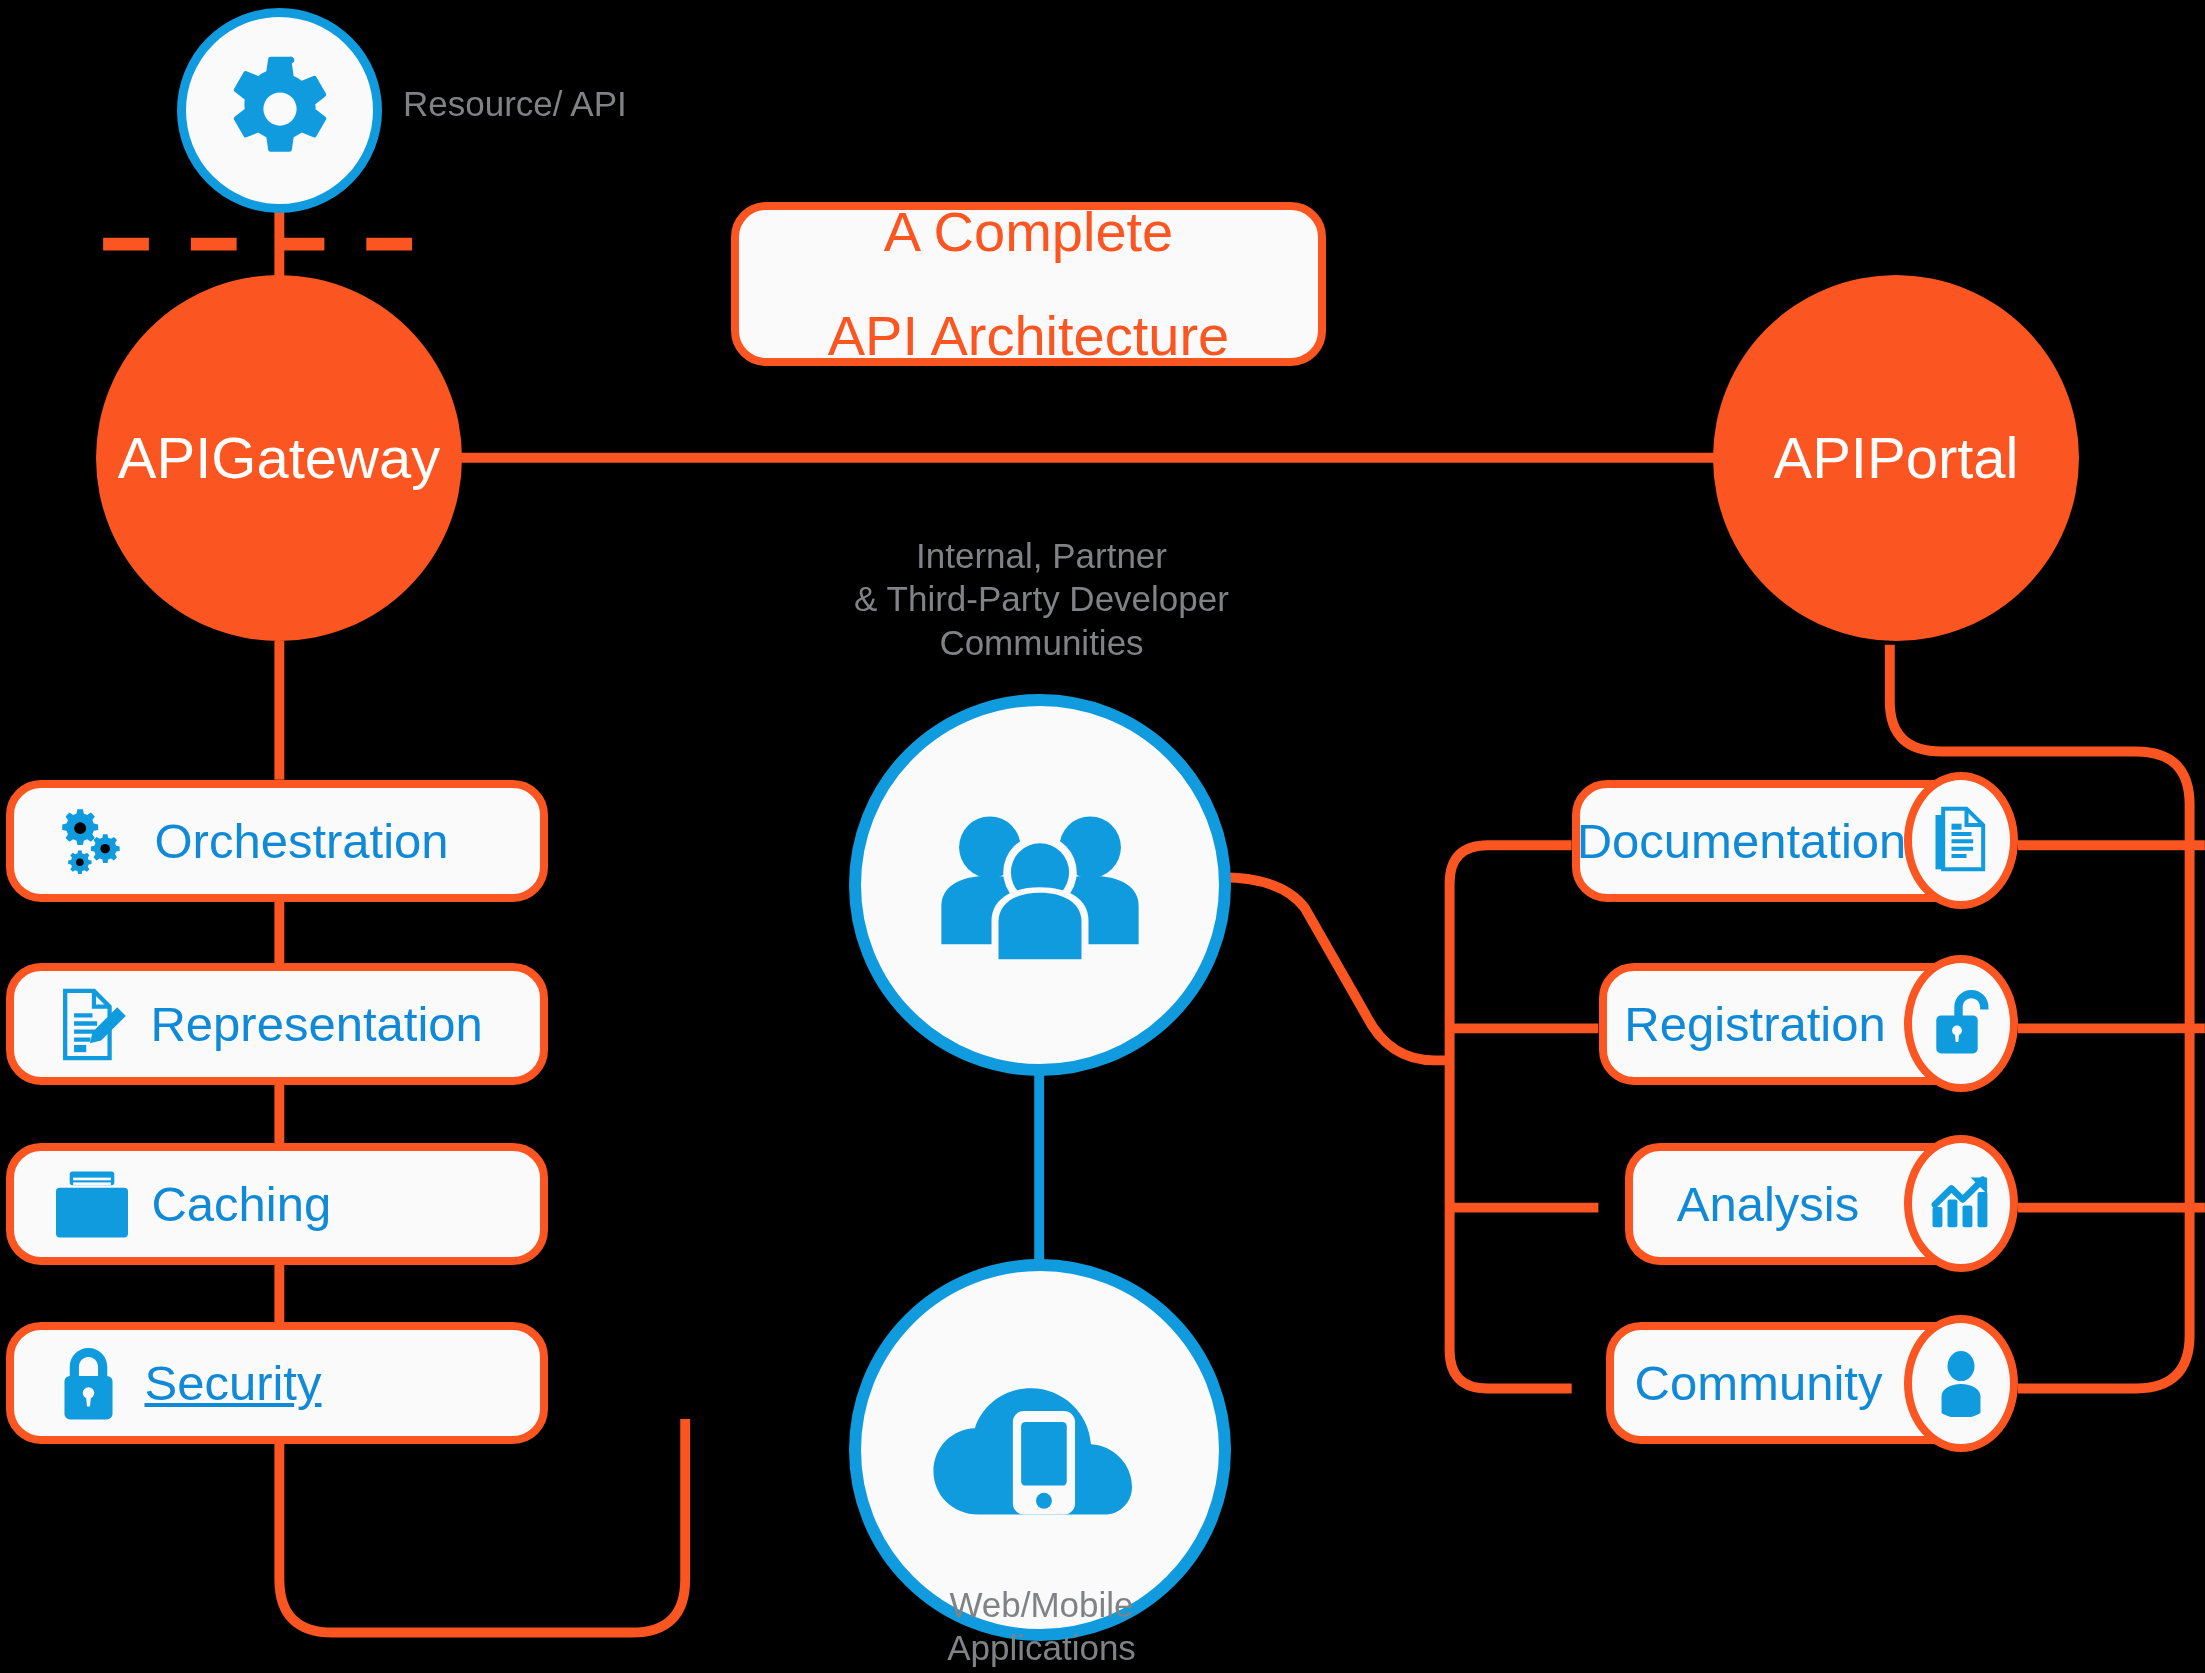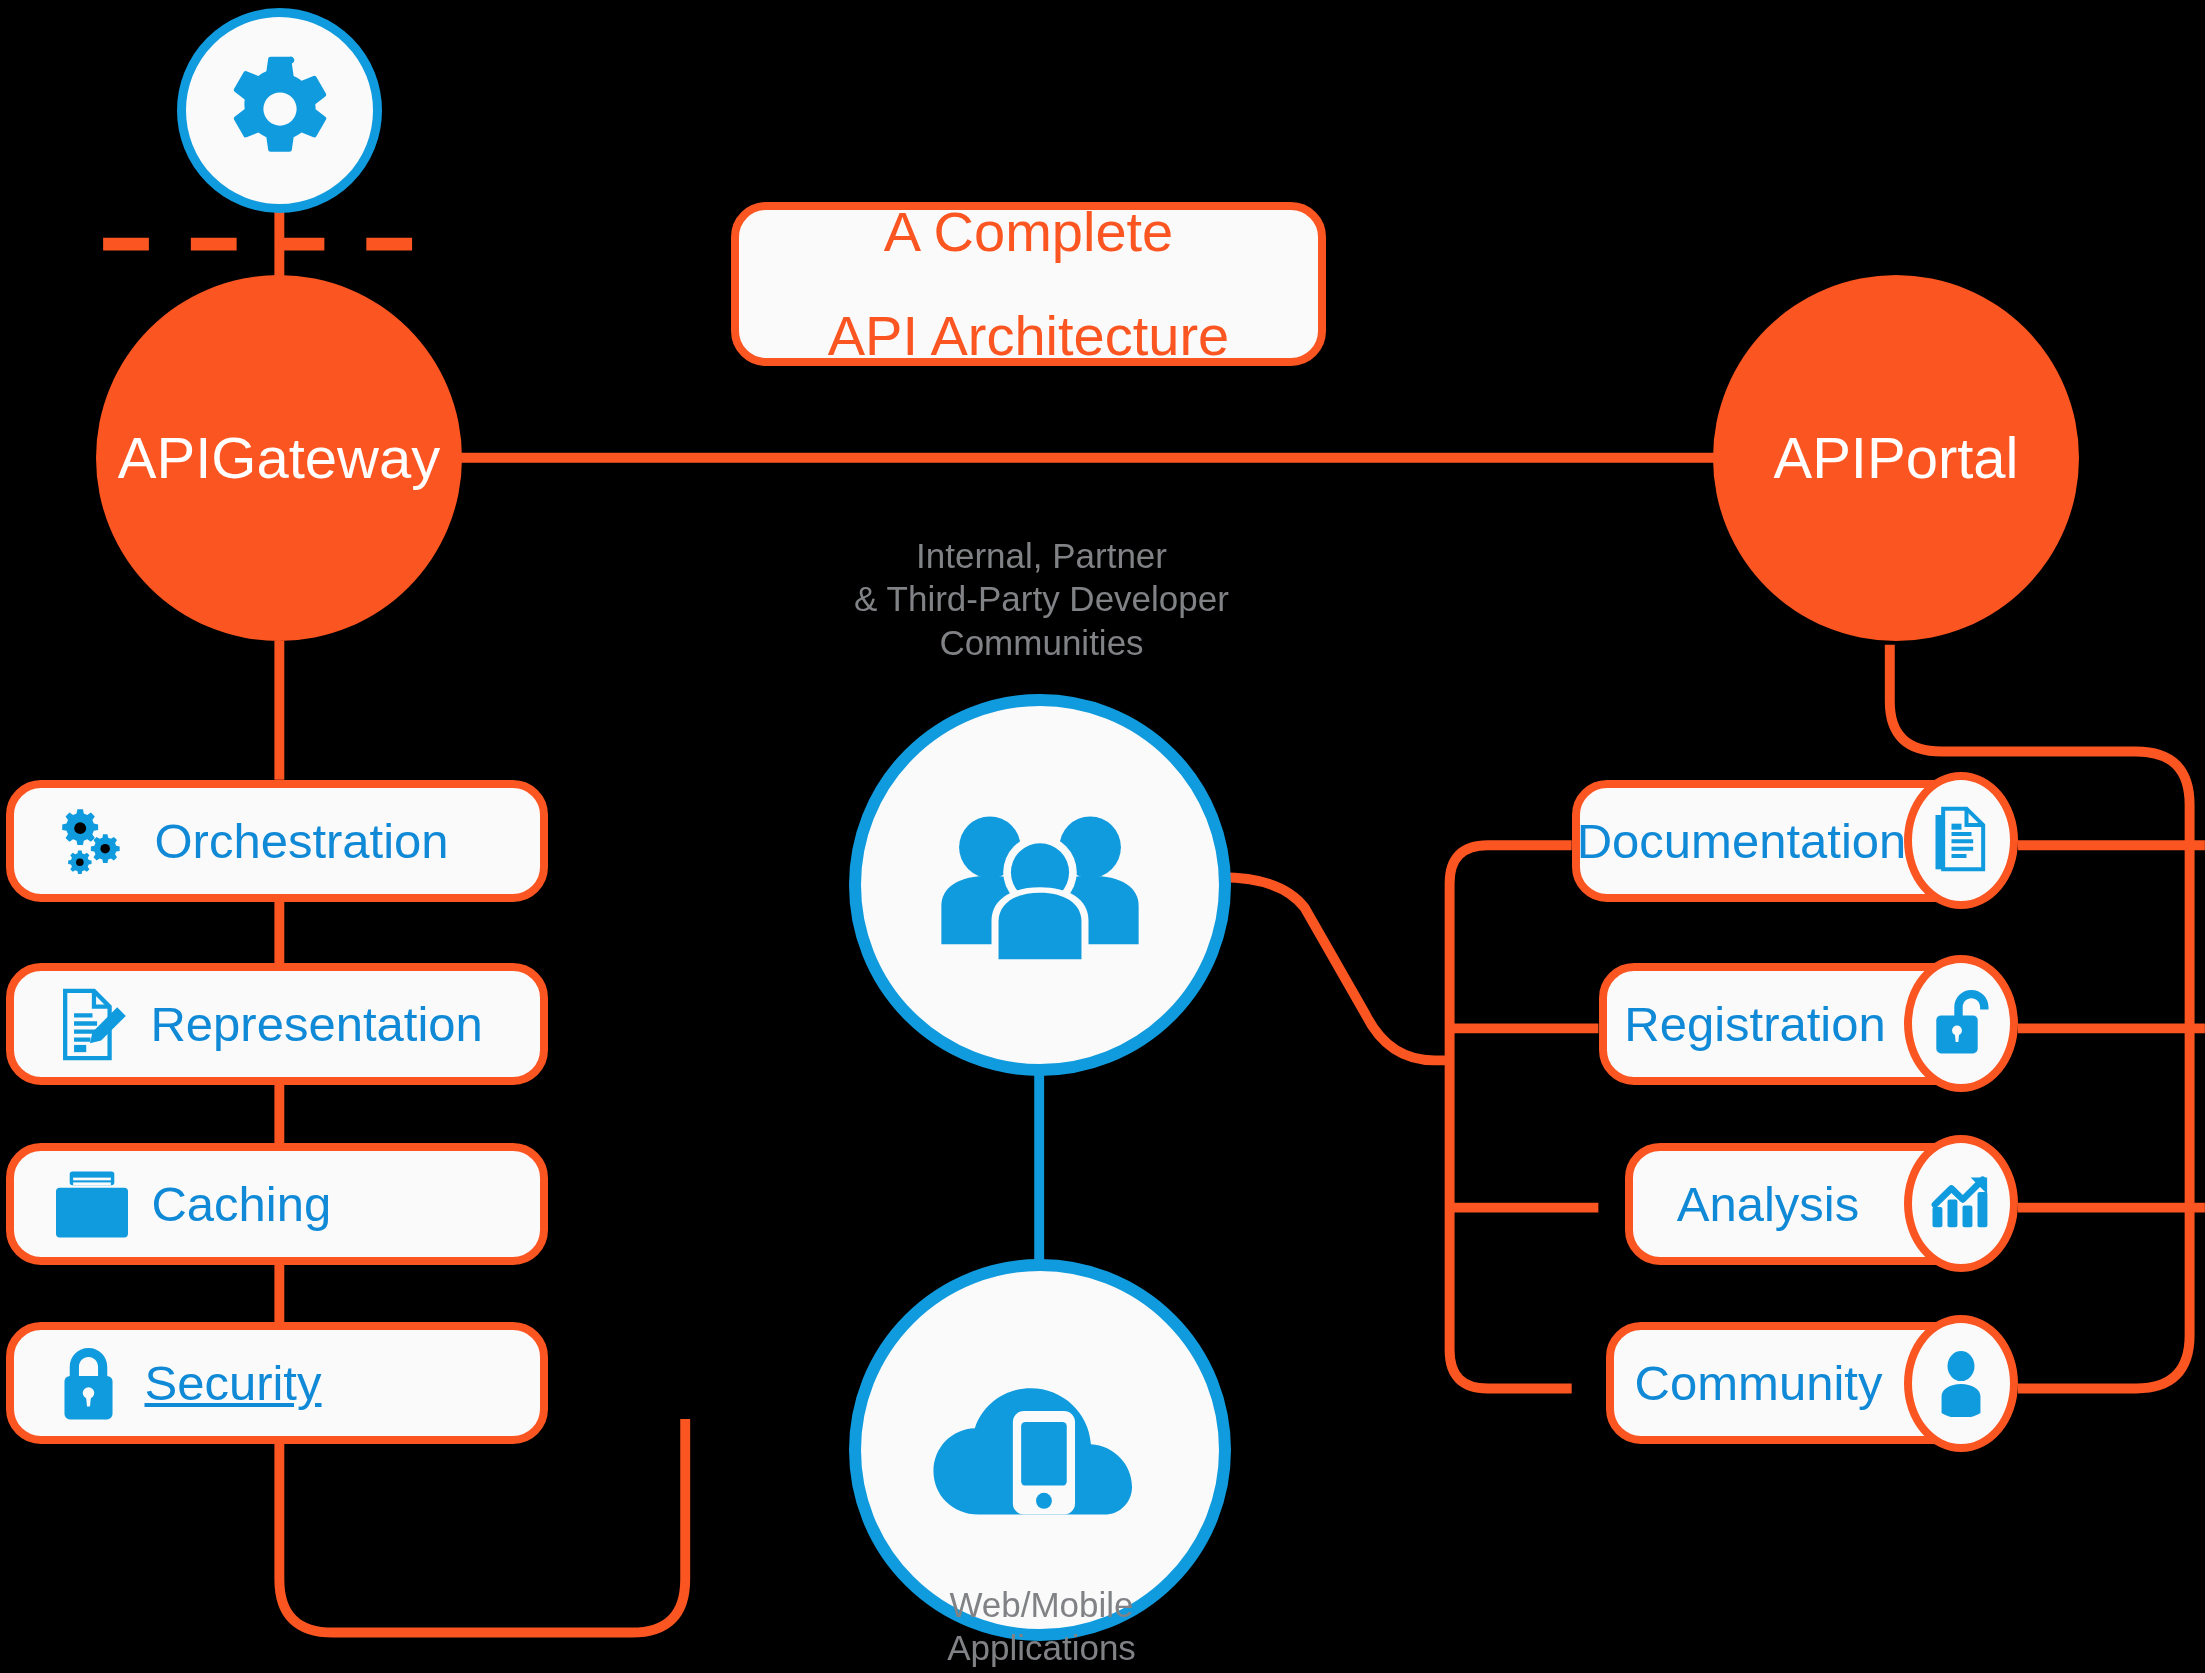--- a/index.html
+++ b/index.html
@@ -170,20 +170,21 @@
   </svg>
 
   <div class="node gearcircle" style="left:177px; top:7.6px; width:205px; height:205px;">
     <span>
       <svg width="114" height="114" viewBox="0 0 24 24" fill="#109BDE">
         <path d="M19.43 12.98c.04-.32.07-.64.07-.98s-.03-.66-.07-.98l2.11-1.65c.19-.15.24-.42.12-.64l-2-3.46a.5.5 0 0 0-.61-.22l-2.49 1a7.3 7.3 0 0 0-1.69-.98l-.38-2.65A.488.488 0 0 0 14 1h-4a.488.488 0 0 0-.49.42l-.38 2.65c-.61.25-1.17.59-1.69.98l-2.49-1a.5.5 0 0 0-.61.22l-2 3.46c-.12.22-.07.49.12.64l2.11 1.65c-.04.32-.07.65-.07.98s.03.66.07.98l-2.11 1.65c-.19.15-.24.42-.12.64l2 3.46c.12.22.39.3.61.22l2.49-1c.52.4 1.08.73 1.69.98l.38 2.65c.03.24.24.42.49.42h4c.25 0 .46-.18.49-.42l.38-2.65c.61-.25 1.17-.59 1.69-.98l2.49 1c.23.09.49 0 .61-.22l2-3.46a.5.5 0 0 0-.12-.64l-2.11-1.65zM12 15.5A3.5 3.5 0 1 1 12 8.5a3.5 3.5 0 0 1 0 7z"></path>
       </svg>
     </span>
   </div>
 
+  <div class="node caption left-align" style="left:403px; top:82px; width:382px;">Resource/ API</div>
 
   <div class="node titlebox" style="left:731px; top:202px; width:595px; height:164px;">
     <span>A Complete</span>
     <span>API Architecture</span>
   </div>
 
   <div class="node bigcircle" style="left:96px; top:275px; width:366px; height:366px;">
     <span>API</span>
     <span>Gateway</span>
   </div>

